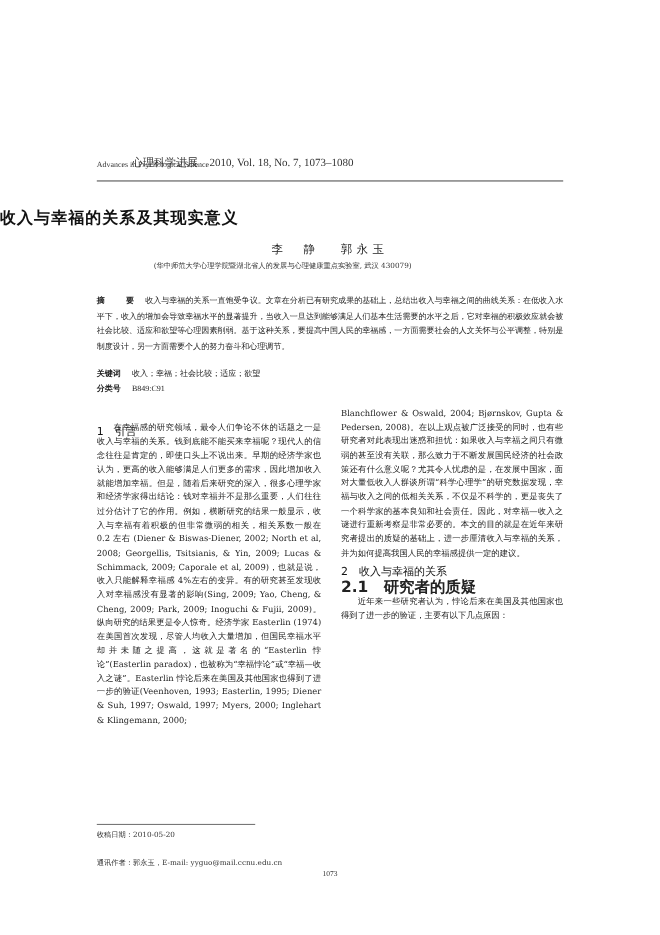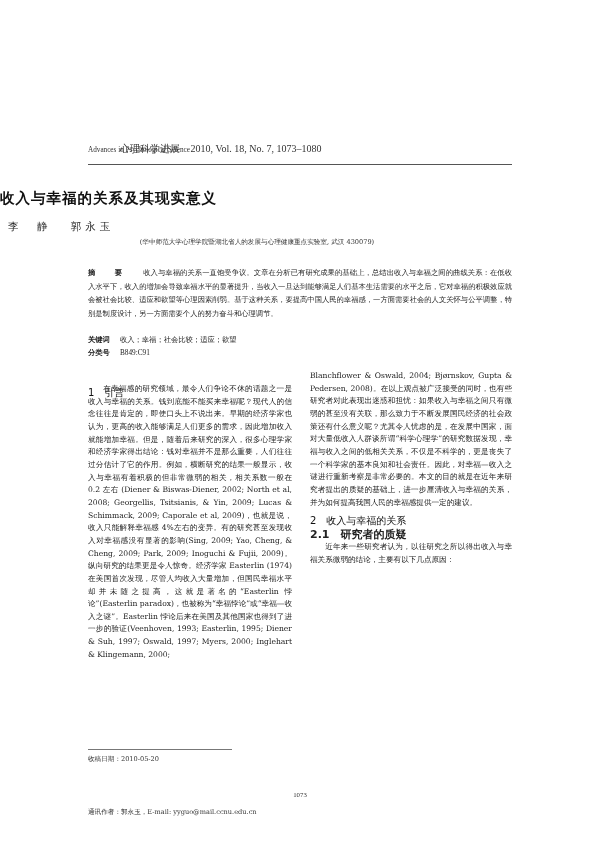--- a/index.html
+++ b/index.html
@@ -6,39 +6,39 @@
   body {
     width:600px; height:850px; background:#ffffff; position:relative; overflow:hidden;
     font-family: "DejaVu Serif", "Liberation Serif", serif; color:#222;
   }
   .abs { position:absolute; }
   .hdr1 { left:88px; top:144px; font-size:10px; line-height:9px; color:#333; font-family:"Liberation Serif", serif;margin-left:32px; }
   .hdr1 .cn { margin-right:8px; }
   .hdr2 { left:88px; top:146px; font-size:7.2px; line-height:9px; color:#333; font-family:"Liberation Serif", serif; }
   .hdr-rule { left:88px; top:164px; width:424px; height:0; border-top:1.6px solid #555; }
   .title { left:0; width:600px; top:189px; text-align:left; font-size:14.5px; font-weight:bold; letter-spacing:1px; font-family:"DejaVu Sans", sans-serif; color:#111; }
-  .authors { left:0; width:600px; top:220px; text-align:left; font-size:10.5px; color:#222; }
+  .authors { left:0; width:600px; top:220px; text-align:center; font-size:10.5px; color:#222; }
   .authors span { margin:0 8px; letter-spacing:4px; }
   .affil { left:0; width:514px; top:238px; text-align:center; font-size:6.6px; color:#333; }
   .abstract { left:88px; top:266px; width:424px; font-size:7.3px; line-height:13.2px; color:#222; text-align:justify; }
-  .abstract .lbl { font-weight:bold; font-family:Liberation Mono, monospace; letter-spacing:6px; margin-right:15px; }
+  .abstract .lbl { font-weight:bold; font-family:Liberation Mono, monospace; letter-spacing:6px; margin-right:4px; }
   .kw { left:88px; top:333px; font-size:7.3px; line-height:13px; }
   .kw .lbl, .cls .lbl { font-weight:bold; font-family:"DejaVu Sans", sans-serif; margin-right:10px; }
   .cls { left:88px; top:346px; font-size:7.3px; line-height:13px; font-family:"Liberation Serif", serif; }
   .col { font-size:7.6px; line-height:12.65px; text-align:justify; color:#222; }
   .col p { margin:0; text-indent:2em; }
   .col p.noind { text-indent:0; }
   .left-col { left:88px; top:383px; width:204px; }
   .right-col { left:310px; top:370px; width:202px; }
   .sec-h { font-size:10px; font-family:"DejaVu Sans", sans-serif; line-height:15px; color:#111;margin-top:19px; }
   .sec-h1 { left:88px; top:366px; }
-  .sub-h { font-size:11px; font-weight:bold; font-family:"DejaVu Sans", sans-serif; line-height:13px; }
+  .sub-h { font-size:14px; font-weight:bold; font-family:"DejaVu Sans", sans-serif; line-height:13px; }
   .fn-rule { left:88px; top:749px; width:144px; border-top:1px solid #777; }
   .fn { left:88px; font-size:6.6px; line-height:11px; color:#333; }
-  .fn1 { top:754px; } .fn2 { top:807px; }
+  .fn1 { top:754px; } .fn2 { top:779px; }
   .pgnum { left:0; width:600px; text-align:center; top:791px; font-size:6.8px; font-family:"Liberation Serif", serif; color:#333; }
 </style>
 </head>
 <body>
 
 <div class="abs hdr1">
   <span class="cn">心理科学进展</span>
   <span>2010, Vol. 18, No. 7, 1073–1080</span>
 </div>
 <div class="abs hdr2">Advances in Psychological Science</div>
@@ -63,20 +63,20 @@
 
 <div class="abs sec-h sec-h1">1　引言</div>
 <div class="abs col left-col">
   <p>在幸福感的研究领域，最令人们争论不休的话题之一是收入与幸福的关系。钱到底能不能买来幸福呢？现代人的信念往往是肯定的，即使口头上不说出来。早期的经济学家也认为，更高的收入能够满足人们更多的需求，因此增加收入就能增加幸福。但是，随着后来研究的深入，很多心理学家和经济学家得出结论：钱对幸福并不是那么重要，人们往往过分估计了它的作用。例如，横断研究的结果一般显示，收入与幸福有着积极的但非常微弱的相关，相关系数一般在 0.2 左右 (Diener &amp; Biswas-Diener, 2002; North et al, 2008; Georgellis, Tsitsianis, &amp; Yin, 2009; Lucas &amp; Schimmack, 2009; Caporale et al, 2009)，也就是说，收入只能解释幸福感 4%左右的变异。有的研究甚至发现收入对幸福感没有显著的影响(Sing, 2009; Yao, Cheng, &amp; Cheng, 2009; Park, 2009; Inoguchi &amp; Fujii, 2009)。纵向研究的结果更是令人惊奇。经济学家 Easterlin (1974) 在美国首次发现，尽管人均收入大量增加，但国民幸福水平却并未随之提高，这就是著名的“Easterlin 悖论”(Easterlin paradox)，也被称为“幸福悖论”或“幸福—收入之谜”。Easterlin 悖论后来在美国及其他国家也得到了进一步的验证(Veenhoven, 1993; Easterlin, 1995; Diener &amp; Suh, 1997; Oswald, 1997; Myers, 2000; Inglehart &amp; Klingemann, 2000;</p>
 </div>
 
 <div class="abs col right-col">
   <p class="noind">Blanchflower &amp; Oswald, 2004; Bjørnskov, Gupta &amp; Pedersen, 2008)。在以上观点被广泛接受的同时，也有些研究者对此表现出迷惑和担忧：如果收入与幸福之间只有微弱的甚至没有关联，那么致力于不断发展国民经济的社会政策还有什么意义呢？尤其令人忧虑的是，在发展中国家，面对大量低收入人群谈所谓“科学心理学”的研究数据发现，幸福与收入之间的低相关关系，不仅是不科学的，更是丧失了一个科学家的基本良知和社会责任。因此，对幸福—收入之谜进行重新考察是非常必要的。本文的目的就是在近年来研究者提出的质疑的基础上，进一步厘清收入与幸福的关系，并为如何提高我国人民的幸福感提供一定的建议。</p>
   <div class="sec-h" style="margin-top:4px;">2　收入与幸福的关系</div>
   <div class="sub-h">2.1　研究者的质疑</div>
-  <p>近年来一些研究者认为，以往研究之所以得出收入与幸福关系微弱的结论，主要有以下几点原因：</p>
+  <p>近年来一些研究者认为，悖论后来在美国及其他国家也得到了进一步的验证，主要有以下几点原因：</p>
 </div>
 
 <div class="abs fn-rule"></div>
 <div class="abs fn fn1">收稿日期：2010-05-20</div>
 <div class="abs fn fn2">通讯作者：郭永玉，E-mail: yyguo@mail.ccnu.edu.cn</div>
 
 <div class="abs pgnum">1073</div>
 
 </body></html>

